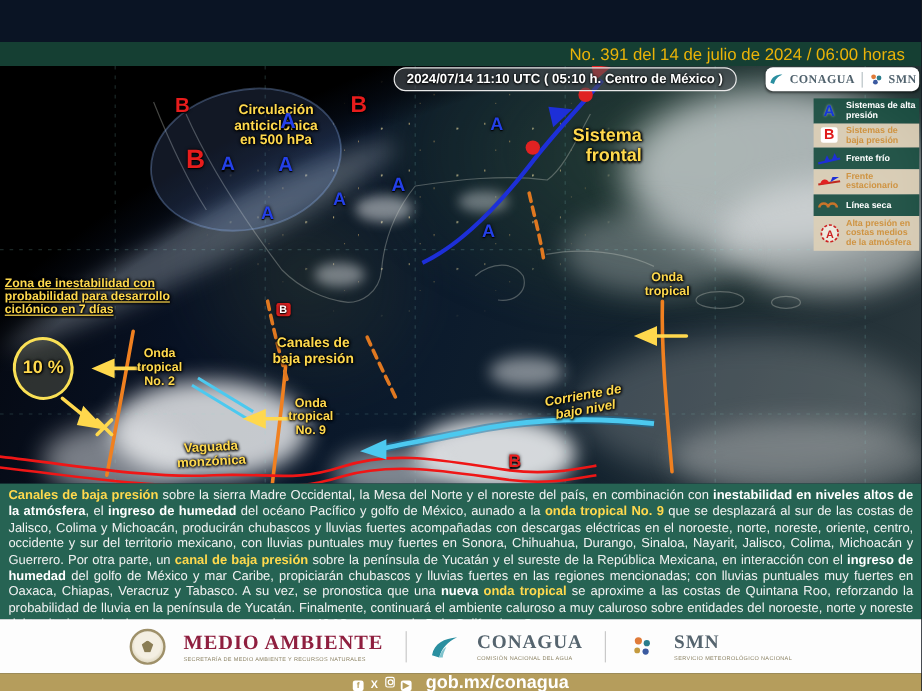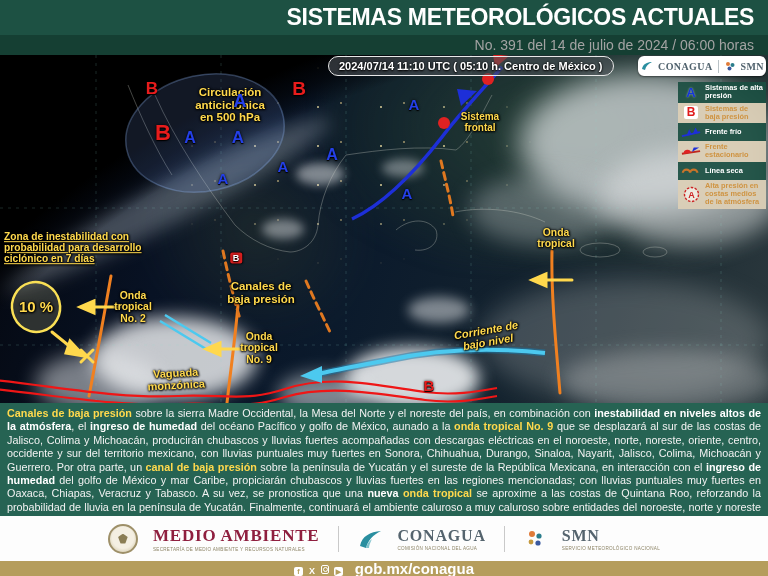--- a/index.html
+++ b/index.html
@@ -1,21 +1,21 @@
 <!DOCTYPE html>
 <html><head>
 <meta charset="utf-8">
 <style>
   html,body{margin:0;padding:0;background:#222;}
   .page{position:relative;width:768px;height:576px;overflow:hidden;font-family:"Liberation Sans",sans-serif;background:#0a1424;}
   
   .titlebar{position:absolute;left:0;top:0;width:768px;height:35px;background:#1d5143;display:flex;align-items:center;justify-content:flex-end;}
   .titlebar .title{color:#fff;font-weight:bold;font-size:23px;letter-spacing:-.3px;padding-right:14px;}
   .subtitlebar{position:absolute;left:0;top:35px;width:768px;height:20px;background:#153f33;display:flex;align-items:center;justify-content:flex-end;}
-  .subtitlebar div{color:#a3a3a3;font-size:14px;padding-right:14px;}
+  .subtitlebar div{color:#eab308;font-size:14px;padding-right:14px;}
   
   .map{position:absolute;left:0;top:55px;width:768px;height:348px;overflow:hidden;
     background:linear-gradient(108deg,#04060c 0%,#081224 26%,#0b1a2c 48%,#13222e 68%,#202e35 84%,#2c393e 100%);}
   .us-land{position:absolute;left:320px;top:-20px;width:460px;height:230px;background:radial-gradient(ellipse at 55% 40%,rgba(58,92,62,.55),rgba(40,64,46,.25) 60%,transparent 80%);filter:blur(8px);}
   .mx-land{position:absolute;left:140px;top:70px;width:230px;height:210px;background:radial-gradient(ellipse at 50% 50%,rgba(60,72,52,.35),transparent 75%);filter:blur(9px);transform:rotate(32deg);}
   .cloud{position:absolute;border-radius:50%;}
   .lights{position:absolute;left:140px;top:0;width:400px;height:215px;opacity:.75;
     background-image:
       radial-gradient(1.4px 1.4px at 12px 9px,rgba(255,224,150,.95) 45%,transparent 60%),
       radial-gradient(1px 1px at 33px 24px,rgba(255,204,120,.8) 45%,transparent 60%),
@@ -77,23 +77,20 @@
   .si{display:inline-flex;align-items:center;justify-content:center;width:9px;height:9px;font-size:7px;font-weight:bold;color:#b59d5c;background:#fff;border-radius:2px;line-height:1;}
   .si.x-icon{background:transparent;color:#fff;font-size:9px;}
   .si.ig{background:transparent;border:1.3px solid #fff;width:6.5px;height:6.5px;border-radius:2px;position:relative;}
   .si.ig::after{content:"";position:absolute;left:1.4px;top:1.4px;width:3px;height:3px;border:1px solid #fff;border-radius:50%;}
 </style>
 </head>
 <body>
 
 <div class="page">
 
-  <header class="titlebar">
-    <div class="title">SISTEMAS METEOROLÓGICOS ACTUALES</div>
-  </header>
   <div class="subtitlebar">
     <div>No. 391 del 14 de julio de 2024 / 06:00 horas</div>
   </div>
 
   <div class="map">
 
     <div class="us-land"></div>
     <div class="mx-land"></div>
     <div class="lights"></div>
     <div class="cloud" style="left:520px;top:18px;width:250px;height:140px;background:rgba(235,238,240,.68);filter:blur(14px);"></div>
@@ -247,21 +244,21 @@
           </span>
           <span class="lg-tx">Alta presión en costas medios de la atmósfera</span>
         </div>
       </div>
     <div id="annotations">
         <div class="map-label" style="font-size: 11.5px; left: 230px; top: 50px; transform: translate(-50%, -50%);">
           <div>Circulación</div>
           <div>anticiclónica</div>
           <div>en 500 hPa</div>
         </div>
-        <div class="map-label" style="font-size: 10px; left: 480px; top: 67px; transform: translate(-50%, -50%);">
+        <div class="map-label" style="font-size: 15px; left: 506px; top: 67px; transform: translate(-50%, -50%); text-align: right;">
           <div>Sistema</div>
           <div>frontal</div>
         </div>
         <div class="map-label left" style="font-size: 10.2px; left: 4px; top: 193px; transform: translate(0px, -50%);">
           <div>Zona de inestabilidad con</div>
           <div>probabilidad para desarrollo</div>
           <div>ciclónico en 7 días</div>
         </div>
         <div class="map-label" style="font-size: 15px; left: 36px; top: 252px; transform: translate(-50%, -50%);">
           <div>10 %</div>

